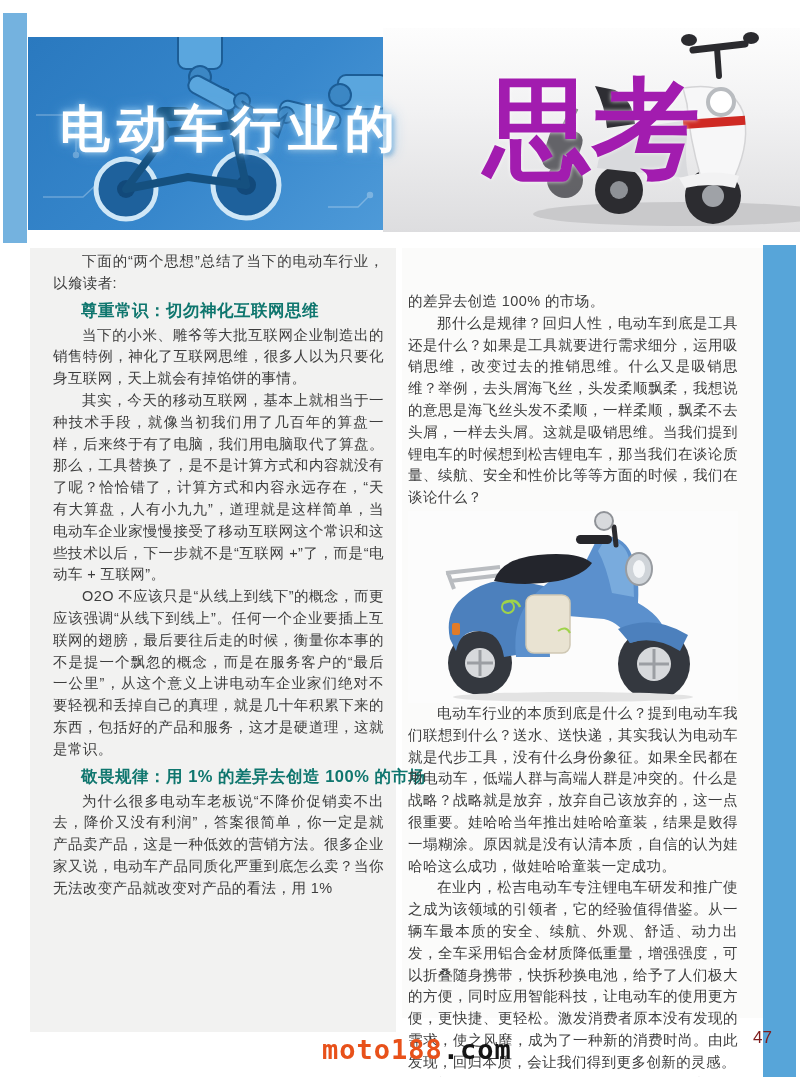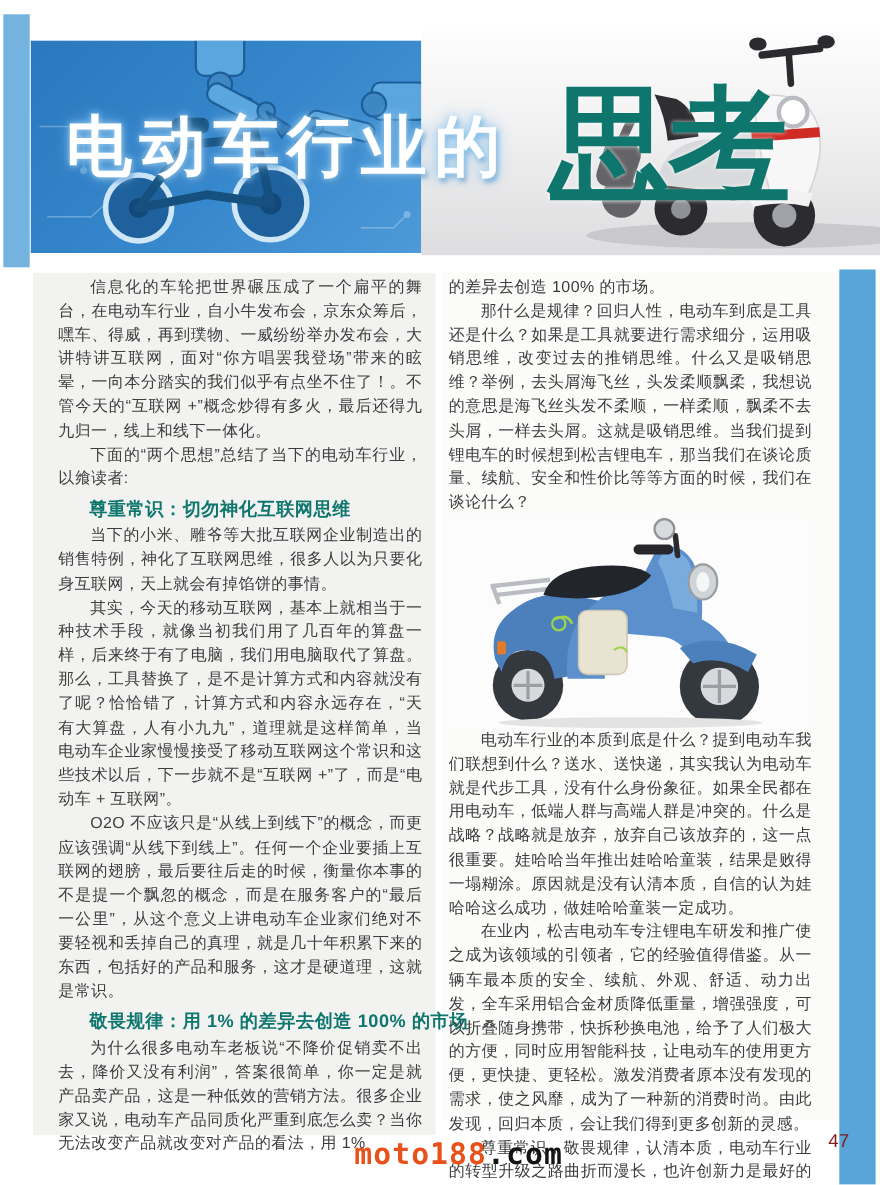--- a/index.html
+++ b/index.html
@@ -7,25 +7,25 @@
        font-family:"Liberation Sans","DejaVu Sans",sans-serif;}
   #page{position:relative;width:800px;height:1077px;background:#ffffff;overflow:hidden;}
 
   
   #left-accent{position:absolute;left:3px;top:13px;width:24px;height:230px;background:#74b2df;}
   #hdr-left{position:absolute;left:28px;top:37px;width:355px;height:193px;overflow:hidden;
             background:linear-gradient(135deg,#2a79bf 0%,#3787cc 55%,#4e9ad8 100%);}
   #hdr-right{position:absolute;left:383px;top:28px;width:417px;height:204px;overflow:hidden;
              background:linear-gradient(180deg,#fdfdfd 0%,#f2f2f3 40%,#dddddf 100%);}
   #title-main{position:absolute;left:60px;top:104px;z-index:6;color:#ffffff;
-              font-size:60px;font-weight:900;letter-spacing:7px;line-height:1;
+              font-size:50px;font-weight:900;letter-spacing:7px;line-height:1;
               text-shadow:0 0 6px rgba(168,214,245,.95),0 0 14px rgba(120,185,235,.85),2px 3px 4px rgba(70,135,190,.6);}
-  #title-red{position:absolute;left:500px;top:72px;z-index:6;color:#0f766e;
+  #title-red{position:absolute;left:484px;top:72px;z-index:6;color:#a21caf;
              font-size:108px;font-weight:900;letter-spacing:0px;line-height:1.05;
-             text-shadow:0 0 4px rgba(255,255,255,.8);text-decoration:underline;}
+             text-shadow:0 0 4px rgba(255,255,255,.8);}
 
   
   #panel-left{position:absolute;left:30px;top:248px;width:366px;height:784px;background:#f2f2f1;}
   #panel-right{position:absolute;left:402px;top:248px;width:362px;height:770px;background:#fbfbfa;}
   #col-left{position:absolute;left:53px;top:251px;width:331px;z-index:2;}
   #col-right{position:absolute;left:408px;top:251px;width:330px;z-index:2;}
   .para{font-size:14.5px;line-height:21.8px;color:#3d3d3d;text-align:justify;
         text-indent:2em;margin:0;letter-spacing:0.4px;}
   .h-blue{font-size:16.5px;font-weight:bold;color:#0f766e;margin:5px 0 3px;
           text-indent:1.7em;letter-spacing:0.5px;white-space:nowrap;}
@@ -117,32 +117,31 @@
     </svg>
   </div>
 
   <div id="title-main">电动车行业的</div>
   <div id="title-red">思考</div>
 
   <div id="panel-left"></div>
   <div id="panel-right"></div>
 
   <div id="col-left">
-    <p class="para">信息化的车轮把世界碾压成了一个扁平的舞台，在电动车行业，自小牛发布会，京东众筹后，嘿车、得威，再到璞物、一威纷纷举办发布会，大讲特讲互联网，面对“你方唱罢我登场”带来的眩晕，一向本分踏实的我们似乎有点坐不住了！。不管今天的“互联网 +”概念炒得有多火，最后还得九九归一，线上和线下一体化。</p>
     <p class="para">下面的“两个思想”总结了当下的电动车行业，以飨读者:</p>
     <div class="h-blue">尊重常识：切勿神化互联网思维</div>
     <p class="para">当下的小米、雕爷等大批互联网企业制造出的销售特例，神化了互联网思维，很多人以为只要化身互联网，天上就会有掉馅饼的事情。</p>
     <p class="para">其实，今天的移动互联网，基本上就相当于一种技术手段，就像当初我们用了几百年的算盘一样，后来终于有了电脑，我们用电脑取代了算盘。那么，工具替换了，是不是计算方式和内容就没有了呢？恰恰错了，计算方式和内容永远存在，“天有大算盘，人有小九九”，道理就是这样简单，当电动车企业家慢慢接受了移动互联网这个常识和这些技术以后，下一步就不是“互联网 +”了，而是“电动车 + 互联网”。</p>
     <p class="para">O2O 不应该只是“从线上到线下”的概念，而更应该强调“从线下到线上”。任何一个企业要插上互联网的翅膀，最后要往后走的时候，衡量你本事的不是提一个飘忽的概念，而是在服务客户的“最后一公里”，从这个意义上讲电动车企业家们绝对不要轻视和丢掉自己的真理，就是几十年积累下来的东西，包括好的产品和服务，这才是硬道理，这就是常识。</p>
     <div class="h-blue">敬畏规律：用 1% 的差异去创造 100% 的市场</div>
     <p class="para">为什么很多电动车老板说“不降价促销卖不出去，降价又没有利润”，答案很简单，你一定是就产品卖产品，这是一种低效的营销方法。很多企业家又说，电动车产品同质化严重到底怎么卖？当你无法改变产品就改变对产品的看法，用 1%</p>
   </div>
 
   <div id="col-right">
-    <p class="para" style="text-indent:0;">的差异去创造 100% 的市场。</p>
+    <p class="para" style="text-indent:0;margin-top:40px;">的差异去创造 100% 的市场。</p>
     <p class="para">那什么是规律？回归人性，电动车到底是工具还是什么？如果是工具就要进行需求细分，运用吸销思维，改变过去的推销思维。什么又是吸销思维？举例，去头屑海飞丝，头发柔顺飘柔，我想说的意思是海飞丝头发不柔顺，一样柔顺，飘柔不去头屑，一样去头屑。这就是吸销思维。当我们提到锂电车的时候想到松吉锂电车，那当我们在谈论质量、续航、安全和性价比等等方面的时候，我们在谈论什么？</p>
 
     <figure id="scooter-photo">
       <svg width="330" height="192" viewBox="0 0 330 192">
 
         <circle cx="72" cy="152" r="32" fill="#34383f"></circle>
         <circle cx="72" cy="152" r="15" fill="#d7d9dc"></circle>
         <g stroke="#9b9ea3" stroke-width="3">
           <line x1="72" y1="139" x2="72" y2="165"></line>
             <line x1="59" y1="152" x2="85" y2="152"></line>

